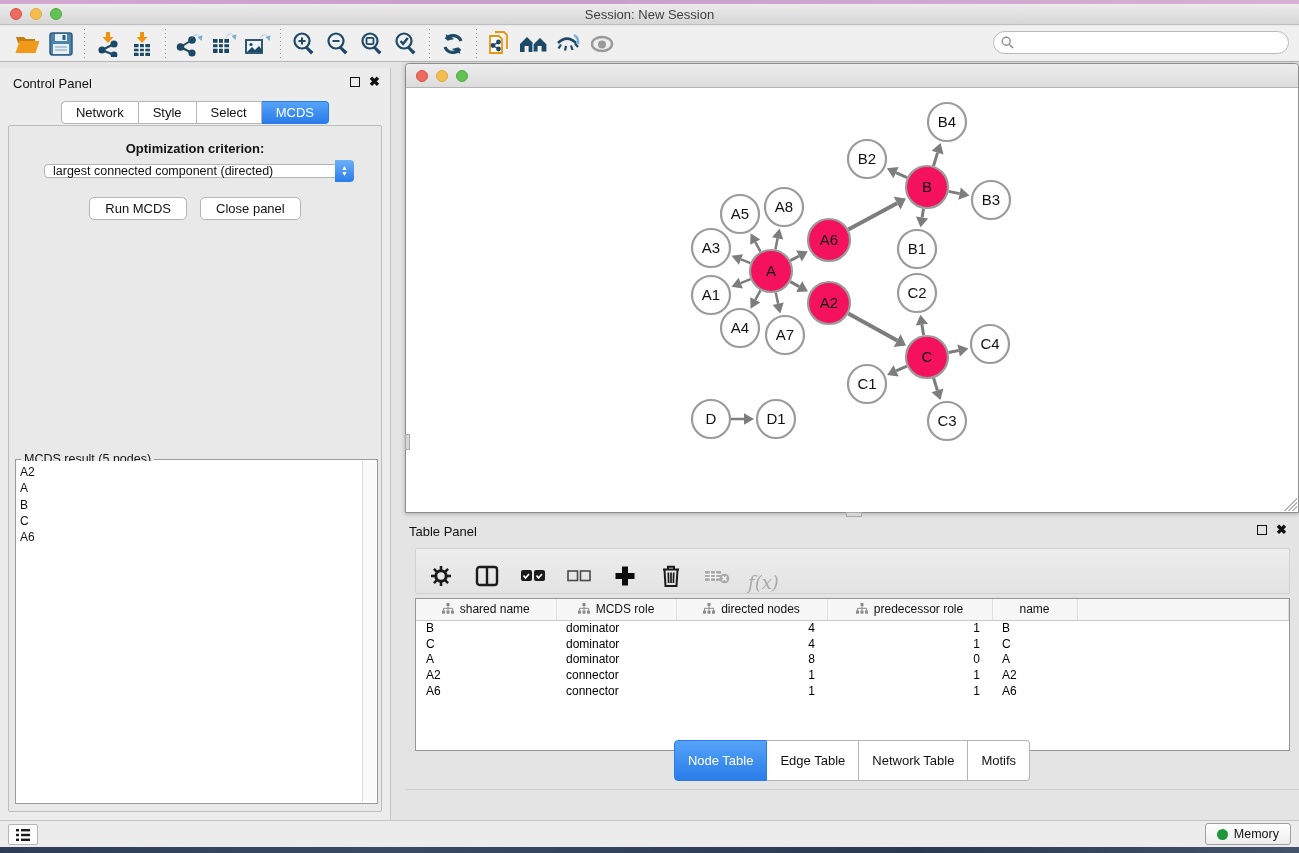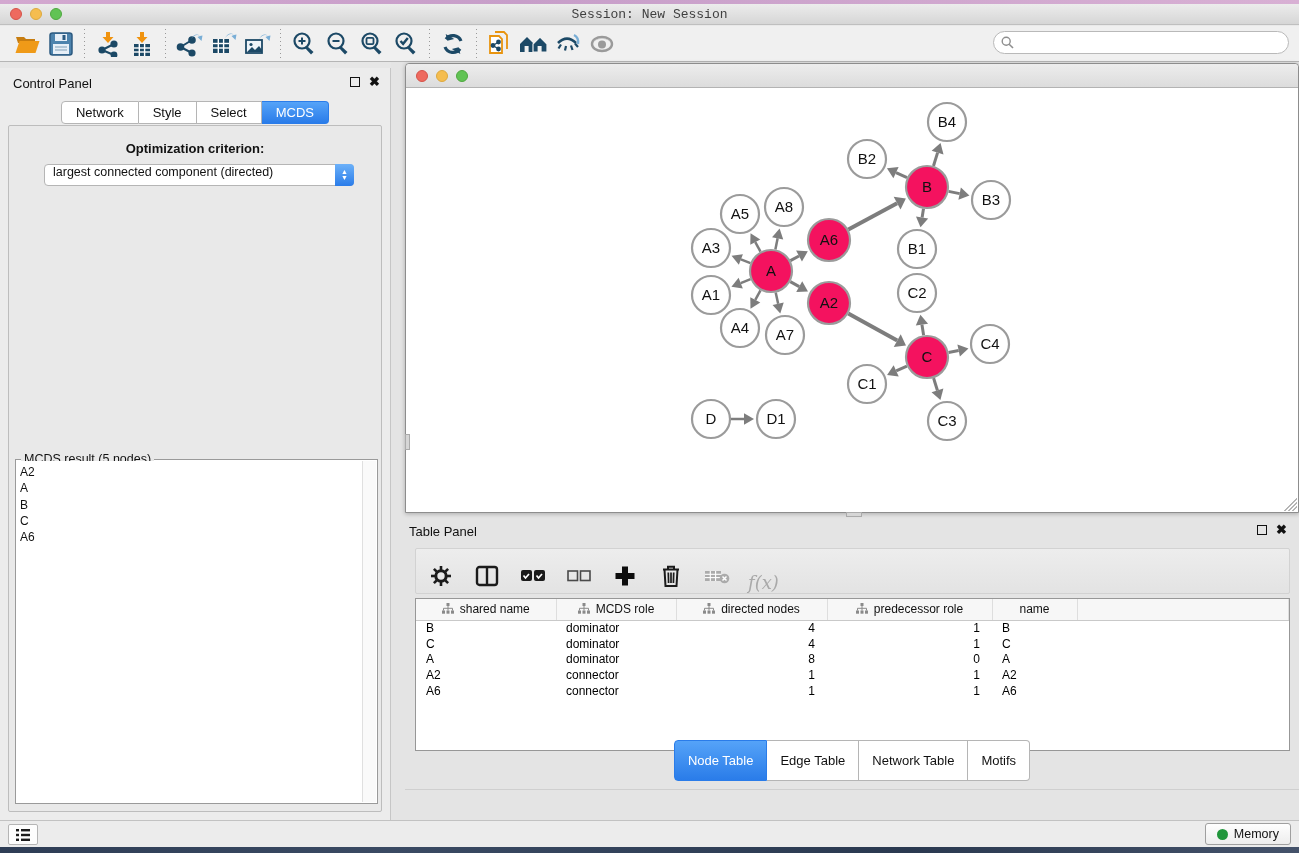--- a/index.html
+++ b/index.html
@@ -16,21 +16,21 @@
   
   .titlebar { position:absolute; left:0; top:4px; width:1299px; height:21px;
     background:linear-gradient(#ececec,#d6d6d6); border-bottom:1px solid #bfbfbf;
     display:flex; align-items:center; }
   .tl { width:12px; height:12px; border-radius:50%; margin-right:8px; }
   .tl.red   { background:#ee6a5f; border:1px solid #d55349; }
   .tl.yellow{ background:#f5bd4f; border:1px solid #dda93e; }
   .tl.green { background:#61c354; border:1px solid #4fa83f; }
   .tl-group { display:flex; margin-left:10px; }
   .win-title { position:absolute; left:0; right:0; text-align:center;
-    font-size:13px; color:#3f3f3f;font-family:Liberation Mono, monospace; }
+    font-size:13px; color:#3f3f3f; }
 
   
   .toolbar { position:absolute; left:0; top:26px; width:1299px; height:36px;
     background:#f0f0f0; border-bottom:1px solid #b5b5b5;
     display:flex; align-items:center; }
   .tb-btn { width:34px; height:30px; display:flex; align-items:center;
     justify-content:center; background:transparent; border:none; cursor:pointer; }
   .tb-sep { width:1px; height:30px; margin:0 6px;
     background-image:linear-gradient(#999 30%, transparent 30%);
     background-size:1px 4px; }
@@ -56,23 +56,23 @@
   .cp-tabs { position:absolute; left:0; right:0; top:33px; display:flex; justify-content:center; }
   .cp-tab { font-size:13px; color:#111; background:#fff; border:1px solid #b5b5b5;
     border-left:none; padding:3px 14px; cursor:pointer; }
   .cp-tab:first-child { border-left:1px solid #b5b5b5; border-radius:4px 0 0 4px; }
   .cp-tab:last-child { border-radius:0 4px 4px 0; }
   .cp-tab.active { background:linear-gradient(#55a3f8,#2a7ce9); color:#fff; border-color:#2a7ce9; }
 
   .cp-content { position:absolute; left:8px; right:8px; top:57px; bottom:14px;
     background:#e9e9e9; border:1px solid #bdbdbd; border-radius:2px; }
   .opt-label { margin-top:15px; text-align:center; font-size:13px; color:#111;font-weight:bold; }
-  .dropdown { position:absolute; left:35px; right:27px; top:38px; height:22px;
+  .dropdown { position:absolute; left:35px; right:27px; top:38px; height:14px;
     background:#fff; border:1px solid #b5b5b5; border-radius:4px;
-    display:flex; cursor:pointer; }
+    display:flex; align-items:center; cursor:pointer; }
   .dropdown-text { flex:1; font-size:12.5px; padding-left:8px; color:#111;
     white-space:nowrap; overflow:hidden; }
   .dropdown-stepper { width:19px; height:22px; margin:-1px -1px -1px 0;
     background:linear-gradient(#6cb1f9,#2a7ce9); border-radius:0 4px 4px 0;
     display:flex; flex-direction:column; align-items:center; justify-content:center;
     color:#fff; font-size:7px; line-height:6px; }
   .btn-row { position:absolute; left:0; right:0; top:71px; display:flex;
     justify-content:center; gap:13px; }
   .mac-btn { background:#fff; border:1px solid #b5b5b5; border-radius:5px;
     font-size:13px; color:#111; padding:3px 15px; cursor:pointer;
@@ -347,20 +347,24 @@
           <div class="cp-tab active">MCDS</div>
         </div>
       <div class="cp-content">
         <div class="opt-label">Optimization criterion:</div>
         <div class="dropdown">
           <div class="dropdown-text">largest connected component (directed)</div>
           <div class="dropdown-stepper">
             <span>▲</span>
               <span>▼</span>
           </div>
+        </div>
+        <div class="btn-row">
+          <button class="mac-btn">Run MCDS</button>
+          <button class="mac-btn">Close panel</button>
         </div>
         <div class="mcds-fieldset">
           <div class="mcds-legend">MCDS result (5 nodes)</div>
           <div class="mcds-list" id="mcds-list">
               <div>A2</div>
               <div>A</div>
               <div>B</div>
               <div>C</div>
               <div>A6</div>
             </div>

